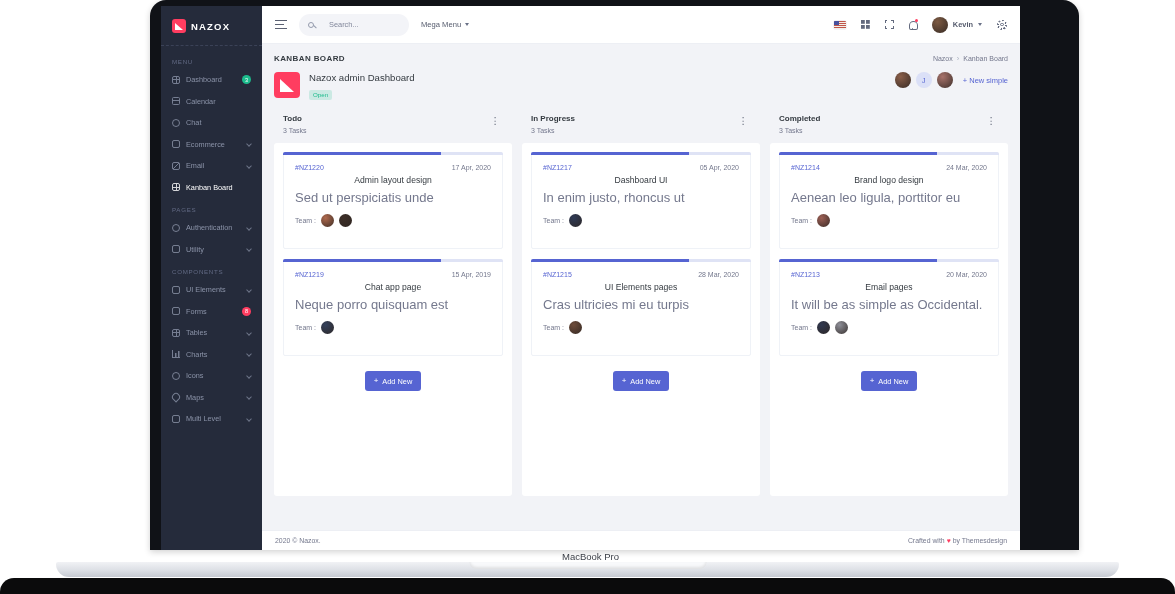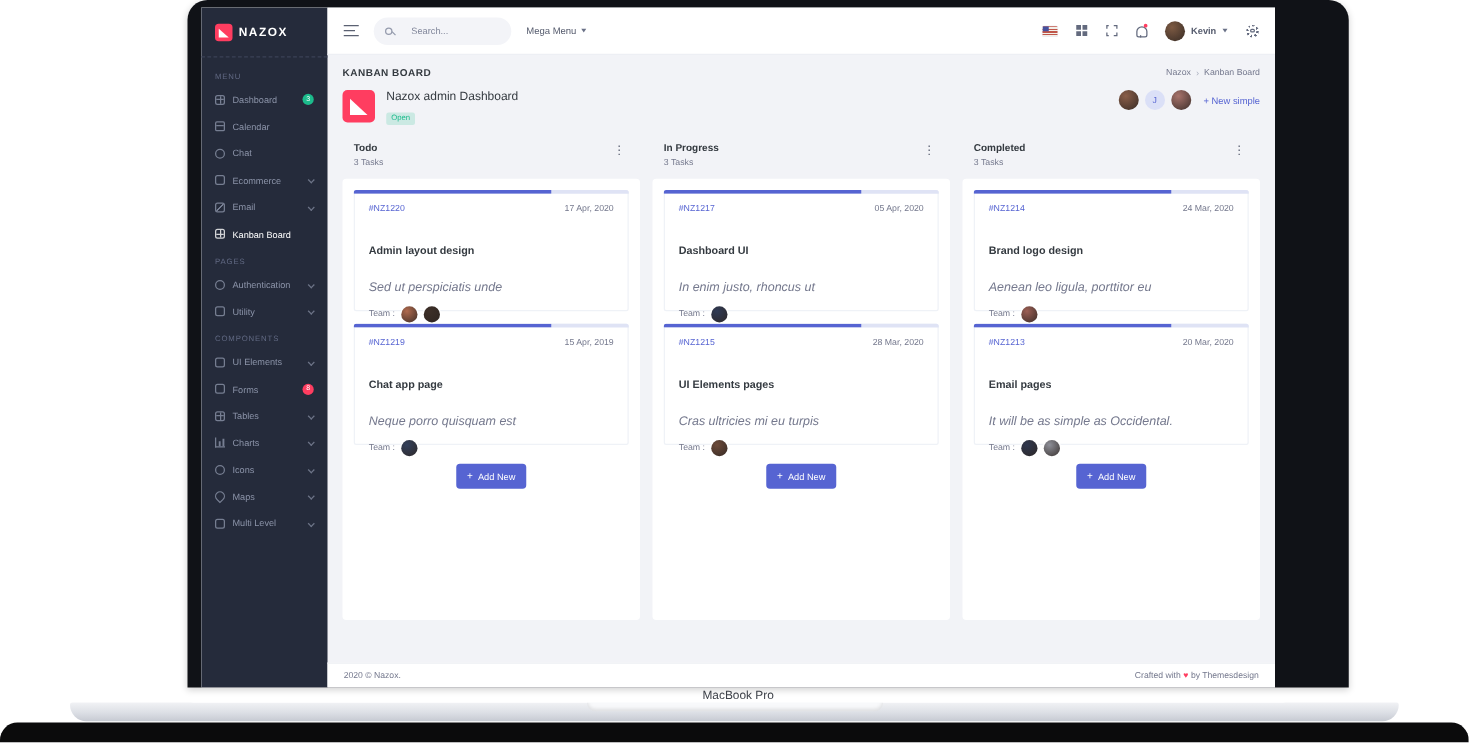--- a/index.html
+++ b/index.html
@@ -125,22 +125,22 @@
   .col-menu { font-size:9.5px; color:#5b6172; cursor:pointer; line-height:1; padding:2px 3px; }
   .col-body { background:#fff; border-radius:3px; margin-top:9px; padding:9px; min-height:353px; }
   .card { position:relative; height:97px; border:1px solid #eff2f7; border-radius:2px;
     padding:11px 11px 0; margin-bottom:10px; background:#fff; }
   .progress { position:absolute; top:-1px; left:-1px; right:-1px; height:2.6px;
     background:#dfe3f5; border-radius:2px 2px 0 0; overflow:hidden; }
   .progress-fill { height:100%; background:#5664d2; }
   .card-top { display:flex; justify-content:space-between; font-size:7px; }
   .task-id { color:#5664d2; cursor:pointer; }
   .task-date { color:#74788d; }
-  .task-title { margin-top:24px; font-size:8.6px; font-weight:700; color:#343a40; }
-  .task-desc { margin-top:20px; font-size:10px; color:#74788d;font-style:italic; }
+  .task-title { margin-top:4px; font-size:8.6px; font-weight:400; color:#343a40;text-align:center; }
+  .task-desc { margin-top:5px; font-size:13px; color:#74788d; }
   .team-row { display:flex; align-items:center; gap:5px; margin-top:9px; font-size:7px; color:#74788d; }
   .team-avatar { width:13px; height:13px; border-radius:50%; box-shadow:0 0 0 1px #fff; cursor:pointer; }
   .add-btn { display:flex; align-items:center; gap:4px; margin:15px auto 3px; width:max-content;
     background:#5664d2; color:#fff; border:none; border-radius:3px; font-size:7.4px;
     padding:5.5px 9px; font-family:inherit; cursor:pointer; }
   .plus { font-size:8px; line-height:1; }
 
   .app-footer { position:absolute; left:101px; right:0; bottom:0; height:20px; background:#fff;
     border-top:1px solid #edeff4; display:flex; align-items:center; justify-content:space-between;
     padding:0 13px; font-size:6.9px; color:#74788d; }

